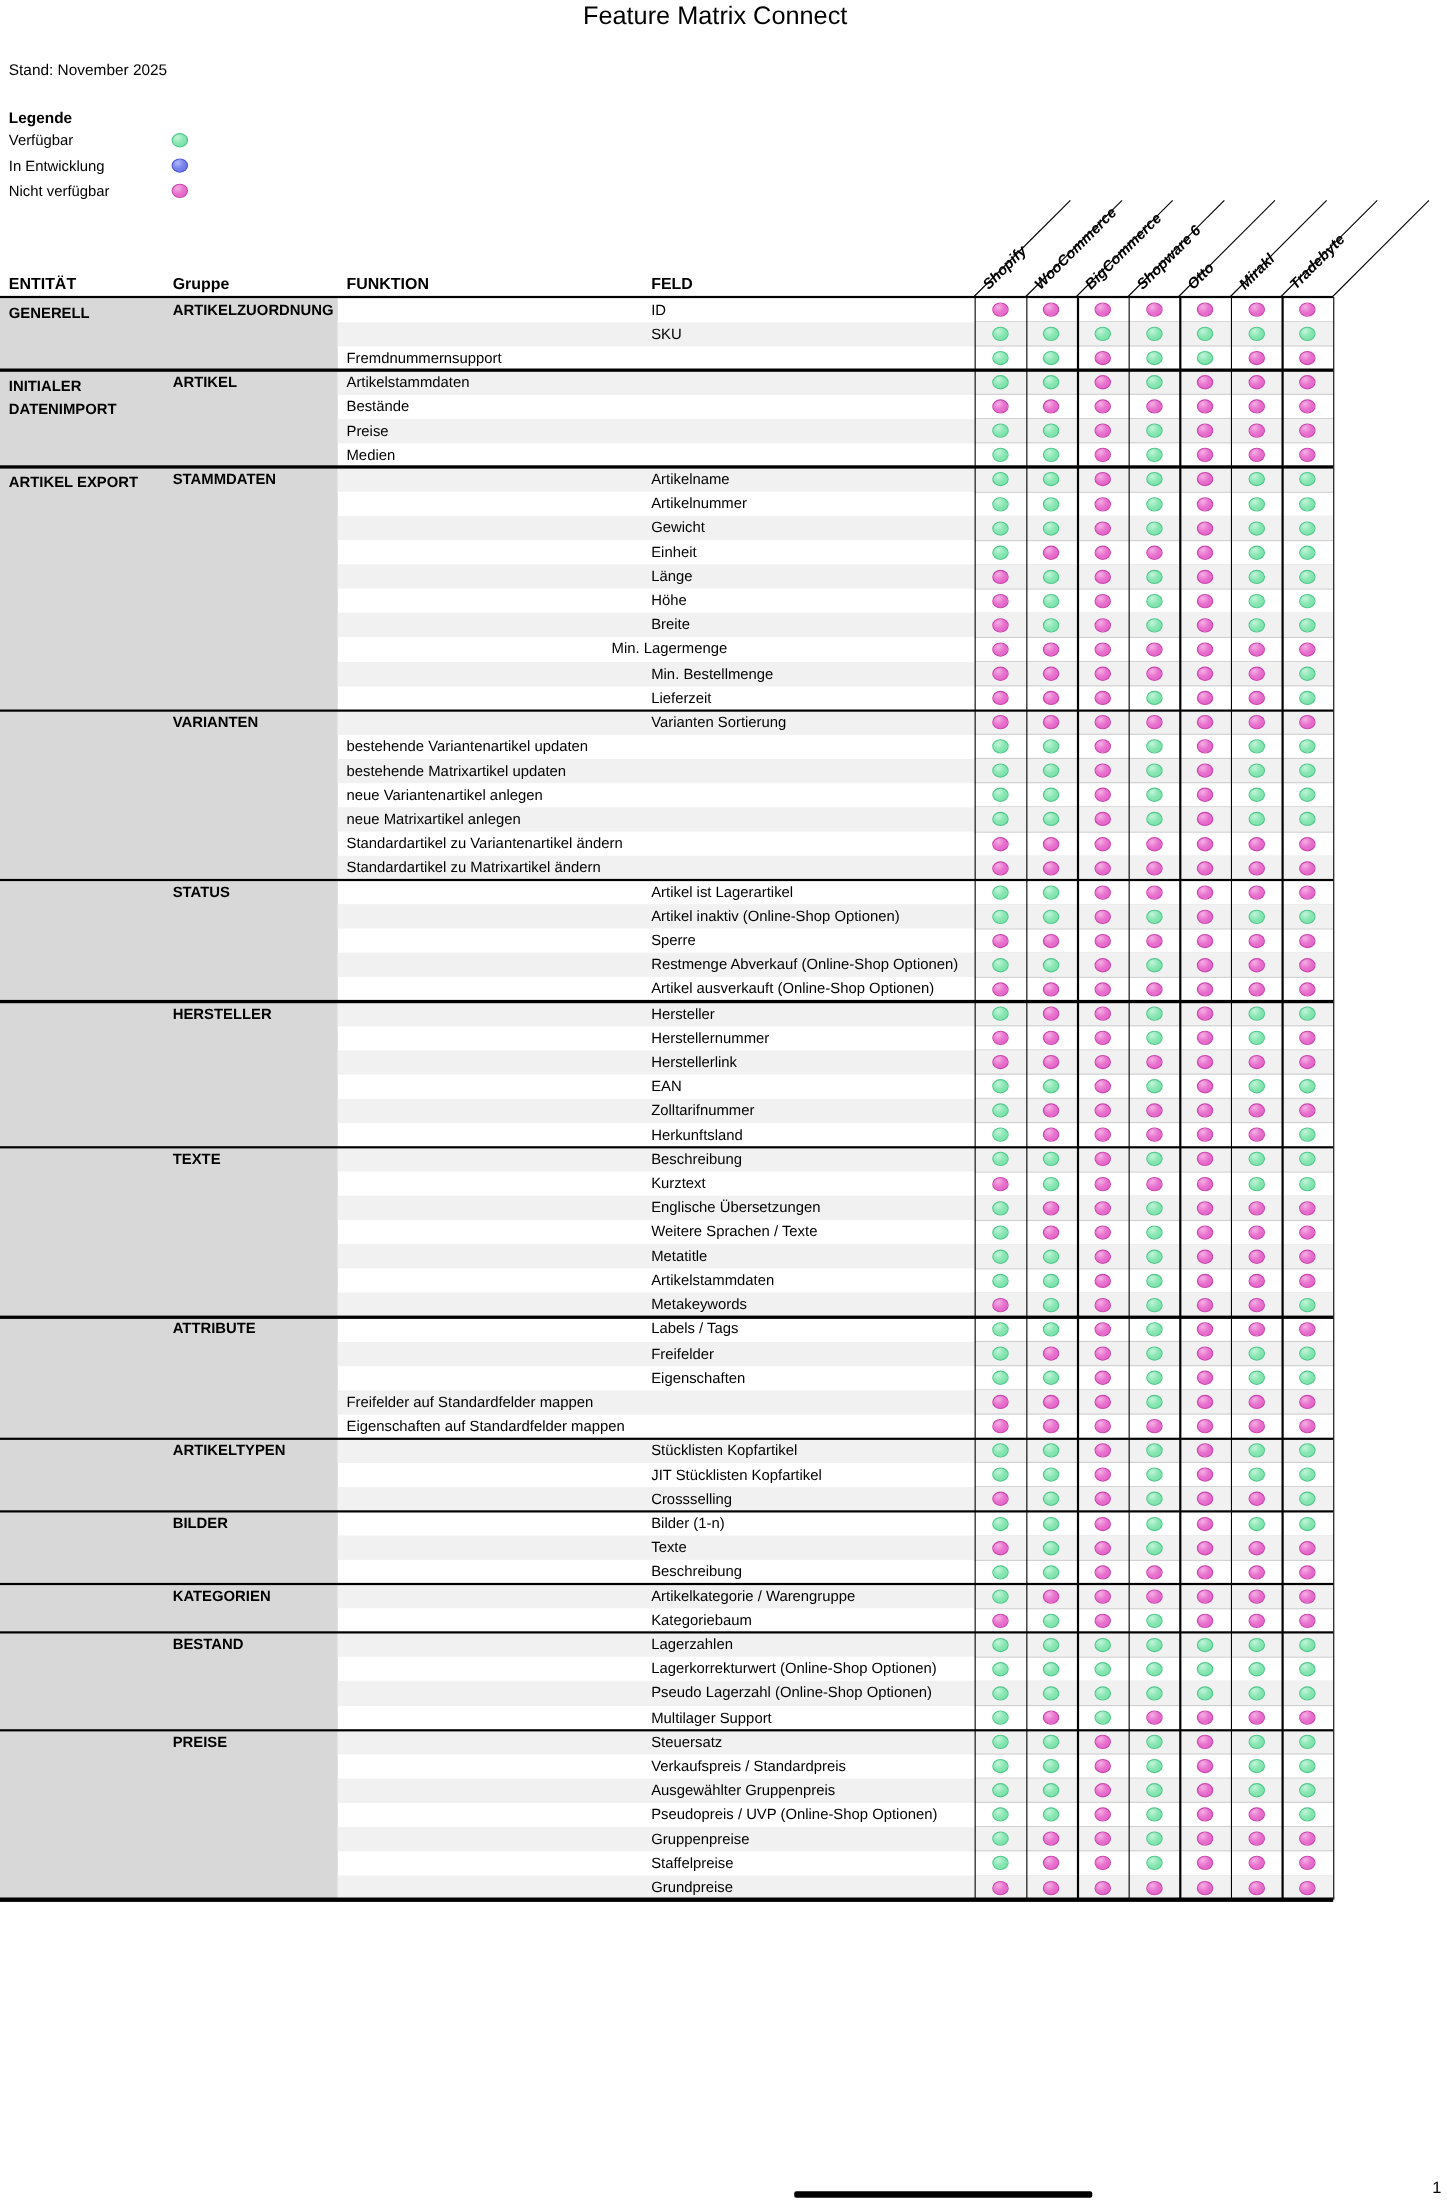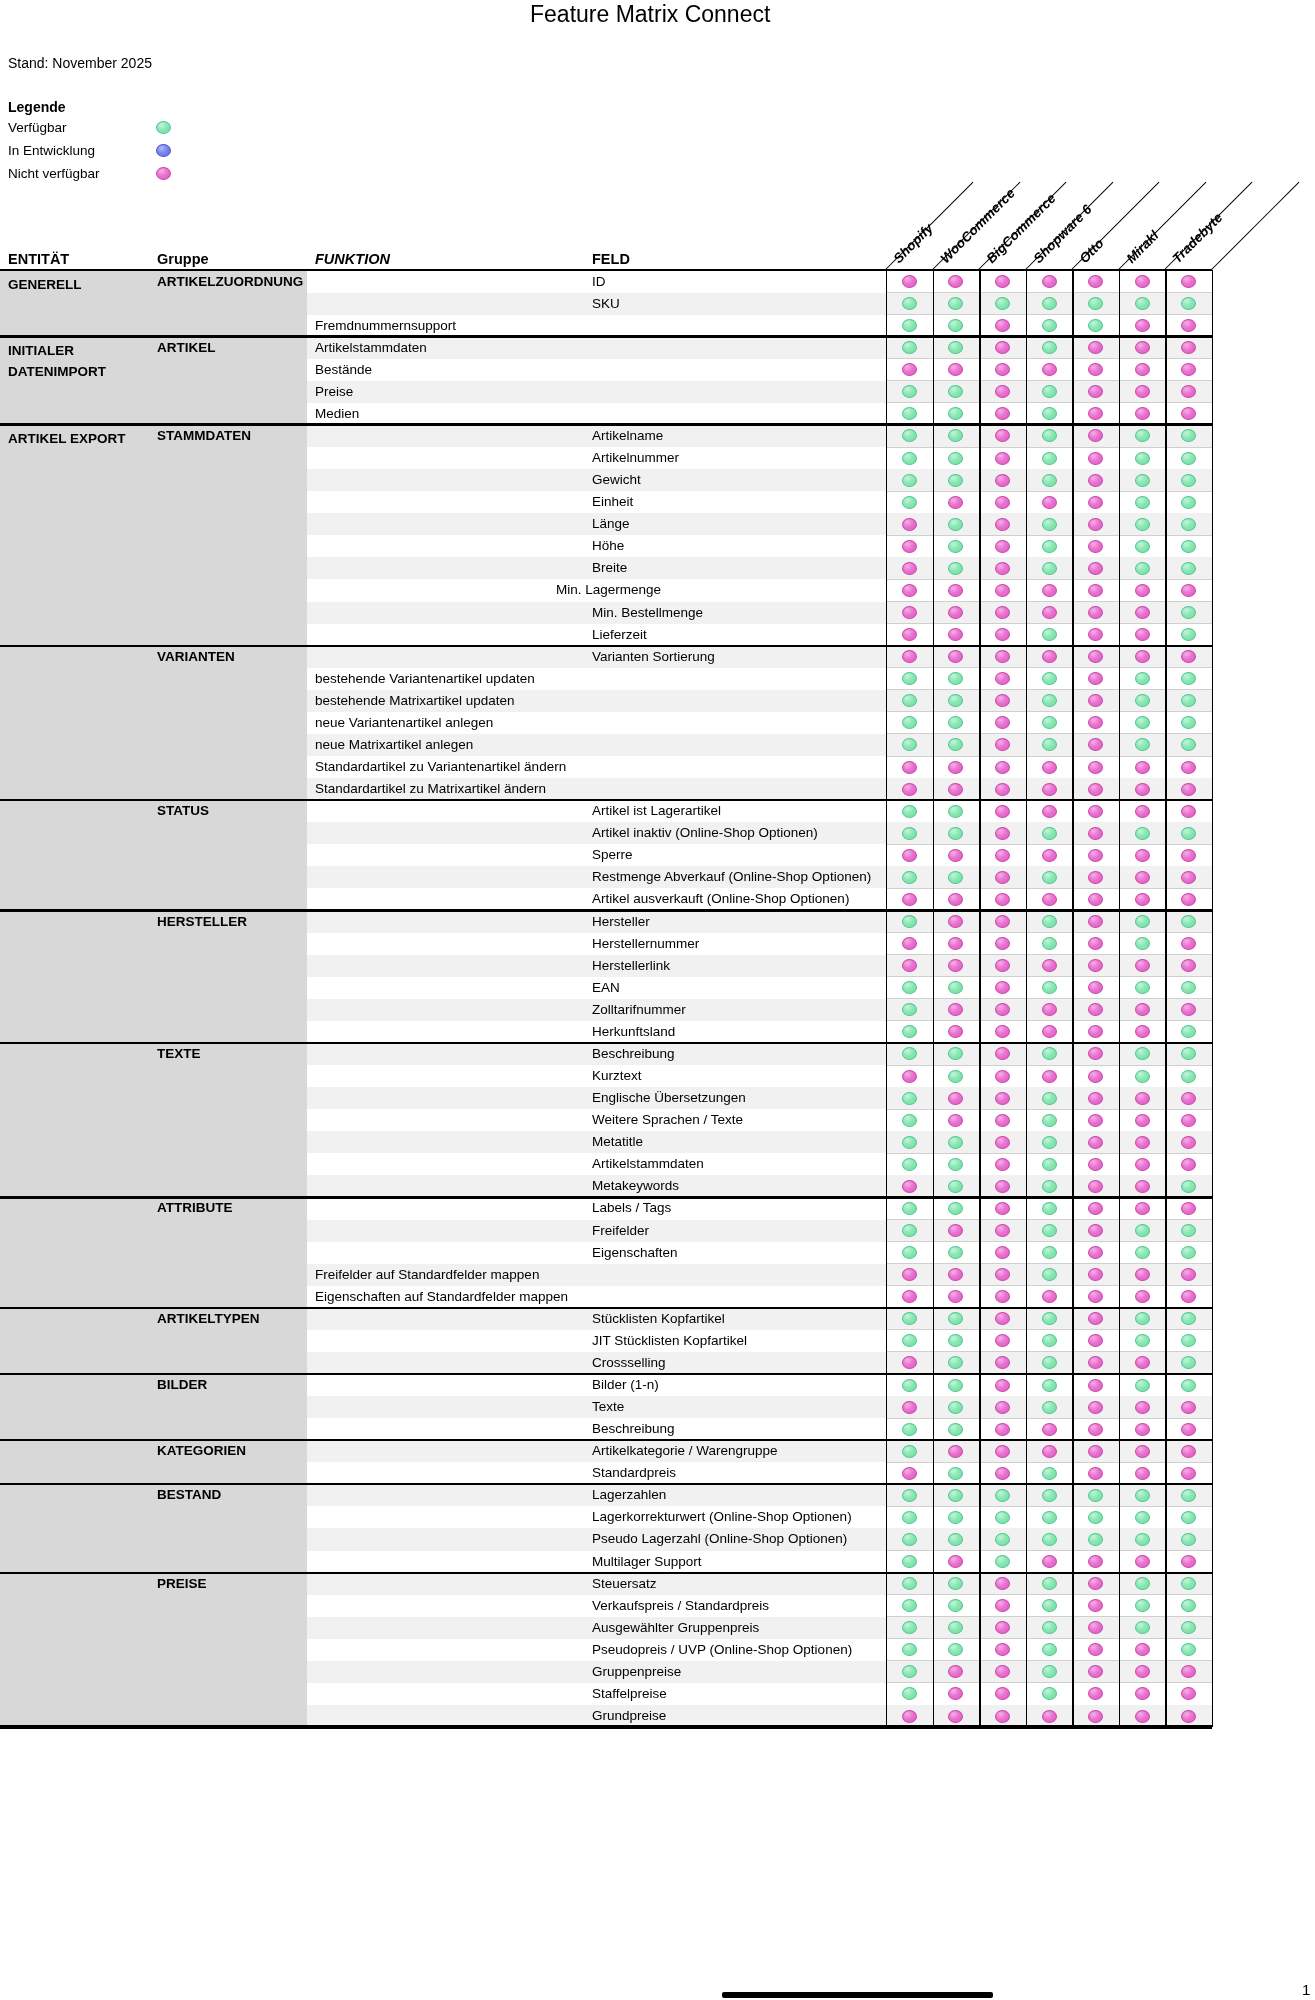--- a/index.html
+++ b/index.html
@@ -21,21 +21,21 @@
   }
   .dot.A { background:radial-gradient(ellipse at 35% 28%, #c3f4da 0%, #8ae7b4 45%, #6fdda0 100%); border:1px solid #4fc68b; }
   .dot.D { background:radial-gradient(ellipse at 35% 28%, #b0b7f5 0%, #7a86ec 45%, #5f6ce4 100%); border:1px solid #4a51d2; }
   .dot.N { background:radial-gradient(ellipse at 35% 28%, #f4b0e4 0%, #e973cf 45%, #df58c1 100%); border:1px solid #c843ac; }
   .legend-dot.d0 { left:156px; top:121px; }
   .legend-dot.d1 { left:156px; top:144px; }
   .legend-dot.d2 { left:156px; top:167px; }
   .thead { top:248px; height:22px; line-height:22px; font-size:14.5px; font-weight:bold; white-space:nowrap; }
   .thead.h-entity { left:8px; }
   .thead.h-group { left:157px; }
-  .thead.h-funktion { left:315px;font-style:italic; }
+  .thead.h-funktion { left:315px; }
   .thead.h-feld { left:592px; }
   .page-number { left:1302px; top:1981px; font-size:15px; }
   .bottom-bar { left:722px; top:1992px; width:271px; height:6px; background:#000; border-radius:2px; }
   
   .gray-block { background:#d8d8d8; }
   .zebra { background:#f1f1f1; }
   .row-label { font-size:13.5px; white-space:nowrap; }
   .row-label.bold { font-weight:bold; }
   .vline { background:#000; width:1.4px; }
   .hline { background:#000; }
@@ -580,21 +580,21 @@
       <div class="abs row-label bold" style="left: 157px; top: 1440.21px; height: 22.07px; line-height: 22.07px;">KATEGORIEN</div>
       <div class="abs row-label" style="left: 592px; top: 1440.21px; height: 22.07px; line-height: 22.07px;">Artikelkategorie / Warengruppe</div>
       <div class="abs dotsep" style="left: 886px; top: 1461.78px; width: 326px;"></div>
       <div class="dot A" style="left: 901.786px; top: 1444.71px;"></div>
       <div class="dot N" style="left: 948.357px; top: 1444.71px;"></div>
       <div class="dot N" style="left: 994.929px; top: 1444.71px;"></div>
       <div class="dot N" style="left: 1041.5px; top: 1444.71px;"></div>
       <div class="dot N" style="left: 1088.07px; top: 1444.71px;"></div>
       <div class="dot N" style="left: 1134.64px; top: 1444.71px;"></div>
       <div class="dot N" style="left: 1181.21px; top: 1444.71px;"></div>
-      <div class="abs row-label" style="left: 592px; top: 1462.28px; height: 22.07px; line-height: 22.07px;">Standardpreis</div>
+      <div class="abs row-label" style="left: 592px; top: 1462.28px; height: 22.07px; line-height: 22.07px;">Kategoriebaum</div>
       <div class="dot N" style="left: 901.786px; top: 1466.78px;"></div>
       <div class="dot A" style="left: 948.357px; top: 1466.78px;"></div>
       <div class="dot N" style="left: 994.929px; top: 1466.78px;"></div>
       <div class="dot A" style="left: 1041.5px; top: 1466.78px;"></div>
       <div class="dot N" style="left: 1088.07px; top: 1466.78px;"></div>
       <div class="dot N" style="left: 1134.64px; top: 1466.78px;"></div>
       <div class="dot N" style="left: 1181.21px; top: 1466.78px;"></div>
       <div class="abs zebra" style="left: 307px; top: 1484.35px; width: 905px; height: 22.07px;"></div>
       <div class="abs row-label bold" style="left: 157px; top: 1484.35px; height: 22.07px; line-height: 22.07px;">BESTAND</div>
       <div class="abs row-label" style="left: 592px; top: 1484.35px; height: 22.07px; line-height: 22.07px;">Lagerzahlen</div>

